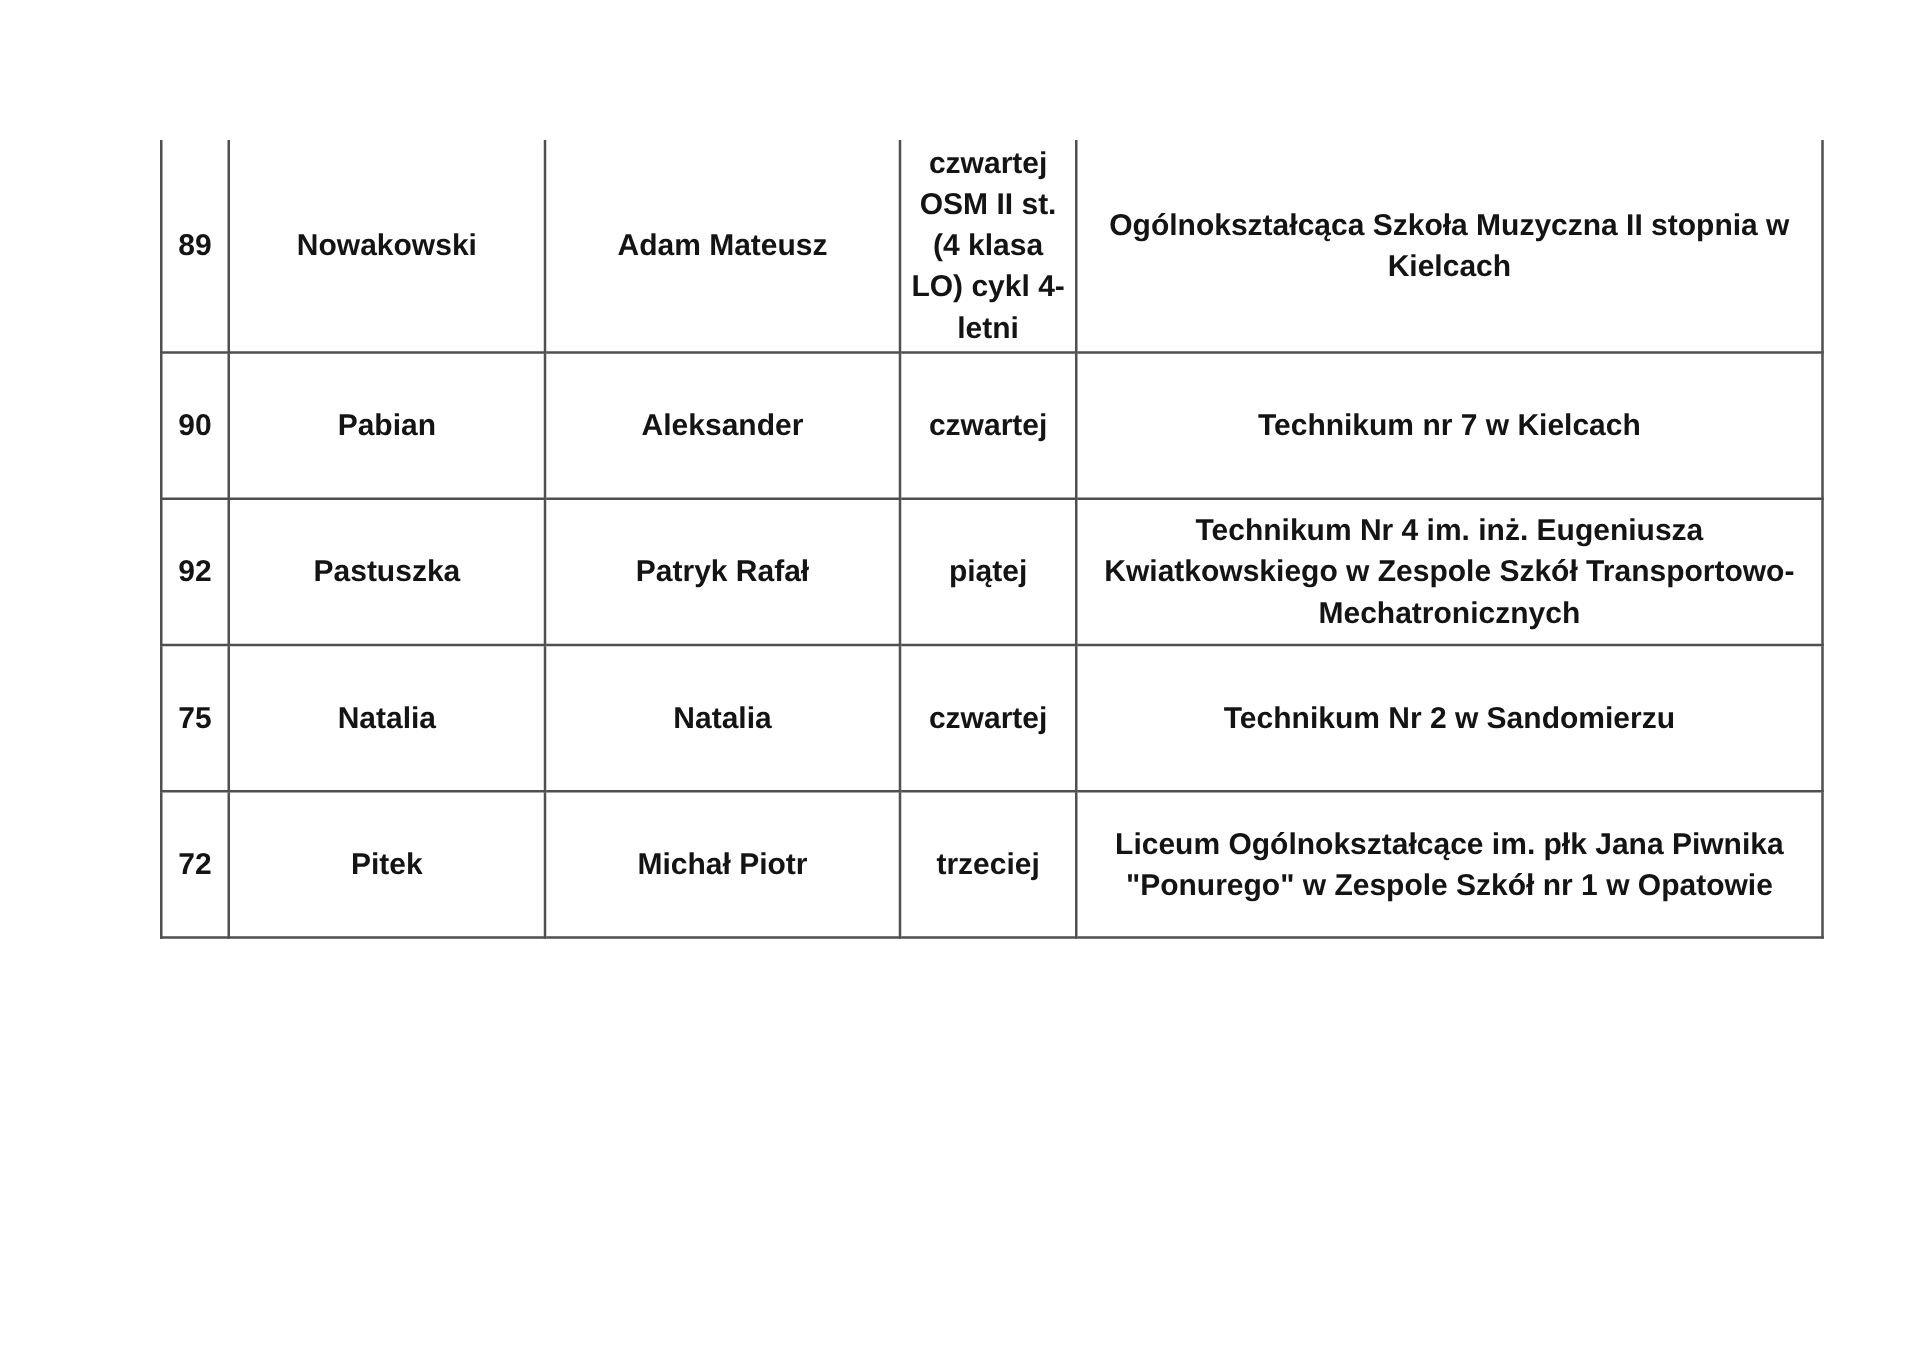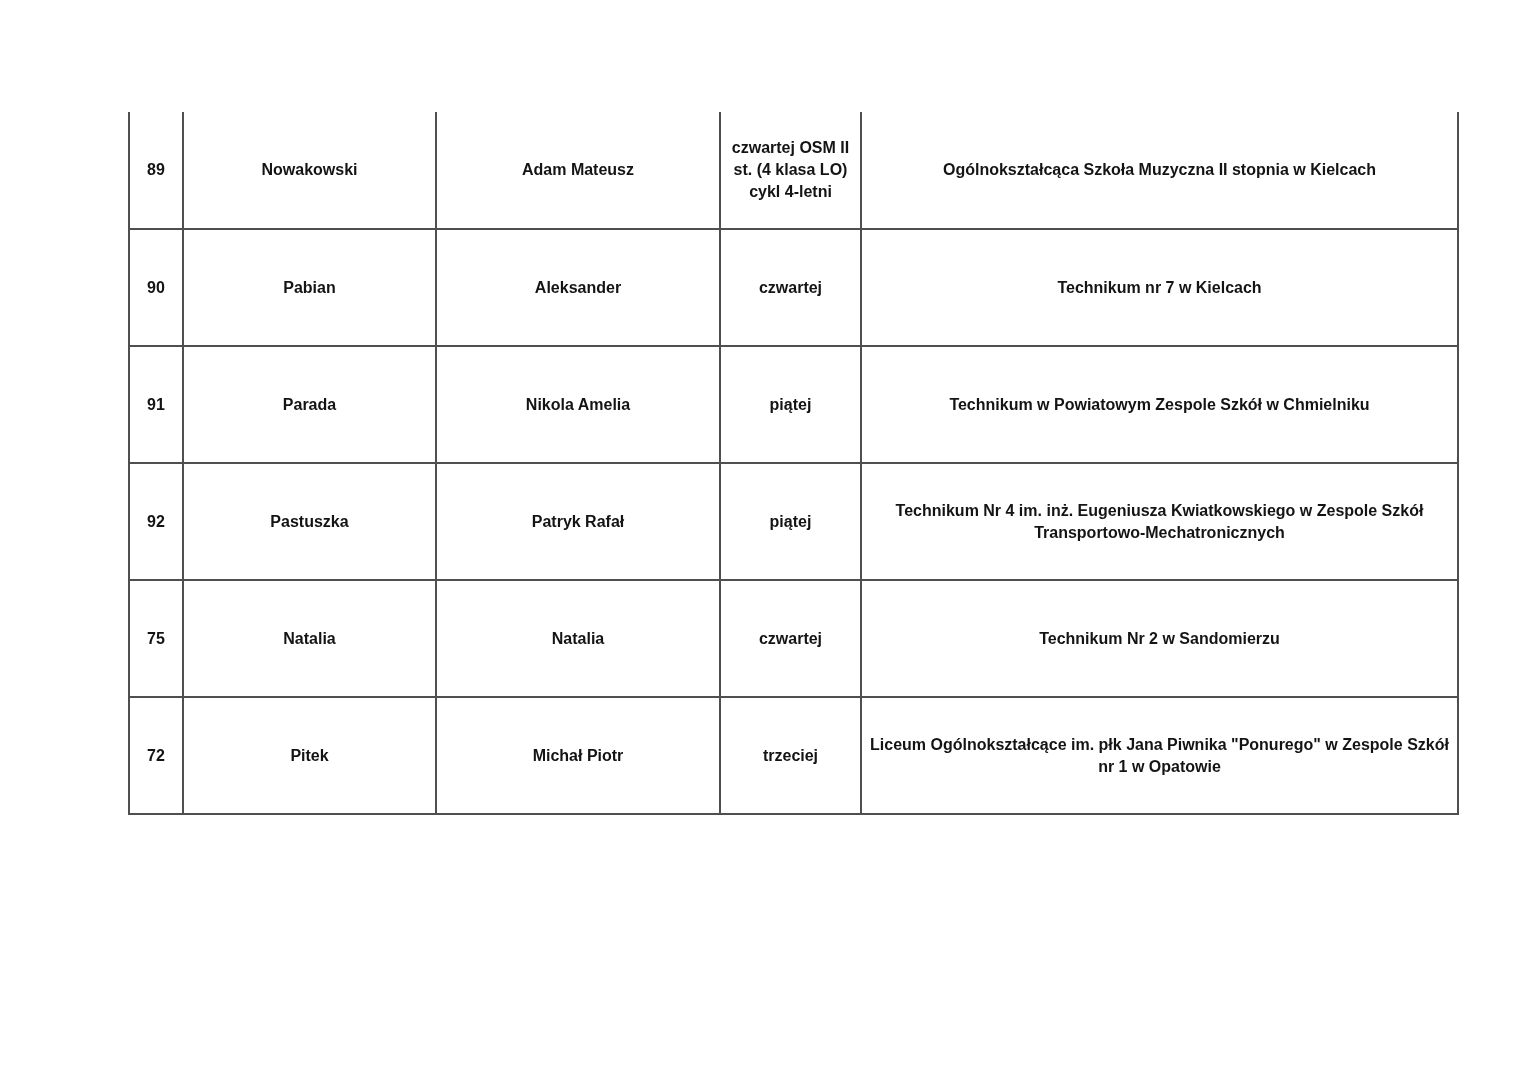--- a/index.html
+++ b/index.html
@@ -21,22 +21,22 @@
     top: 112px;
     width: 1329px;
     border-collapse: collapse;
     table-layout: fixed;
   }
   table.roster td {
     border: 2px solid #4f4f4f;
     text-align: center;
     vertical-align: middle;
     font-weight: 700;
-    font-size: 16px;
-    line-height: 22px;
+    font-size: 24px;
+    line-height: 33px;
     color: #141414;
     padding: 2px 4px;
     overflow: hidden;
     word-wrap: break-word;
   }
   
   table.roster tr:first-child td {
     border-top: none;
   }
   table.roster tr {
@@ -70,27 +70,20 @@
         <td class="cell-school">Ogólnokształcąca Szkoła Muzyczna II stopnia w Kielcach</td>
       </tr>
       <tr>
         <td class="cell-no">90</td>
         <td class="cell-surname">Pabian</td>
         <td class="cell-first">Aleksander</td>
         <td class="cell-class">czwartej</td>
         <td class="cell-school">Technikum nr 7 w Kielcach</td>
       </tr>
       <tr>
-        <td class="cell-no">91</td>
-        <td class="cell-surname">Parada</td>
-        <td class="cell-first">Nikola Amelia</td>
-        <td class="cell-class">piątej</td>
-        <td class="cell-school">Technikum w Powiatowym Zespole Szkół w Chmielniku</td>
-      </tr>
-      <tr>
         <td class="cell-no">92</td>
         <td class="cell-surname">Pastuszka</td>
         <td class="cell-first">Patryk Rafał</td>
         <td class="cell-class">piątej</td>
         <td class="cell-school">Technikum Nr 4 im. inż. Eugeniusza Kwiatkowskiego w Zespole Szkół Transportowo-Mechatronicznych</td>
       </tr>
       <tr>
         <td class="cell-no">75</td>
         <td class="cell-surname">Natalia</td>
         <td class="cell-first">Natalia</td>

